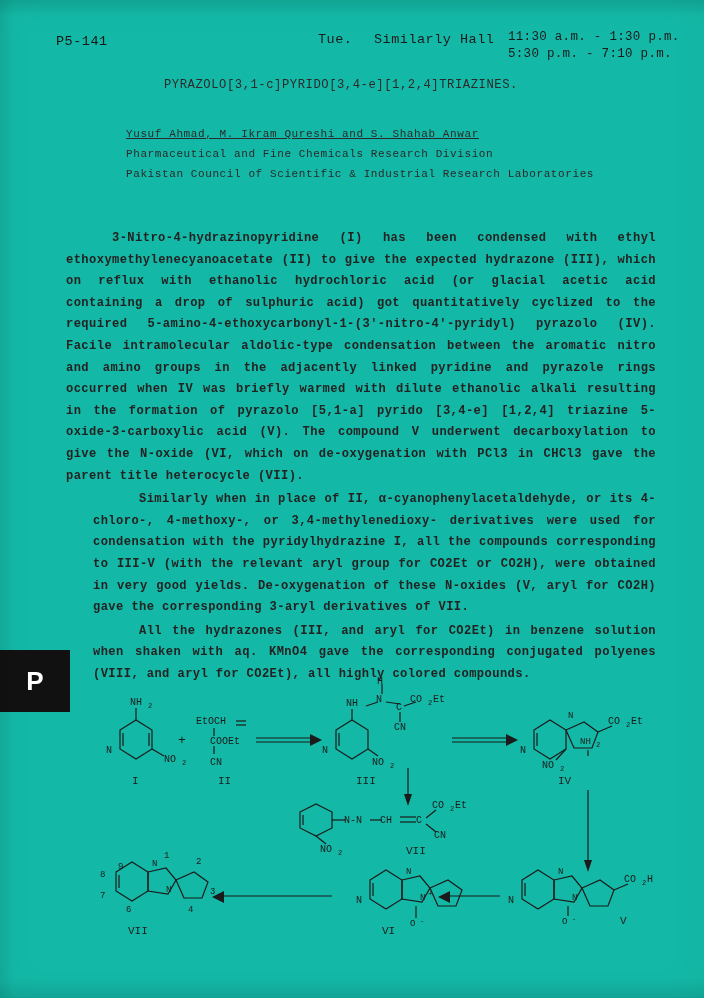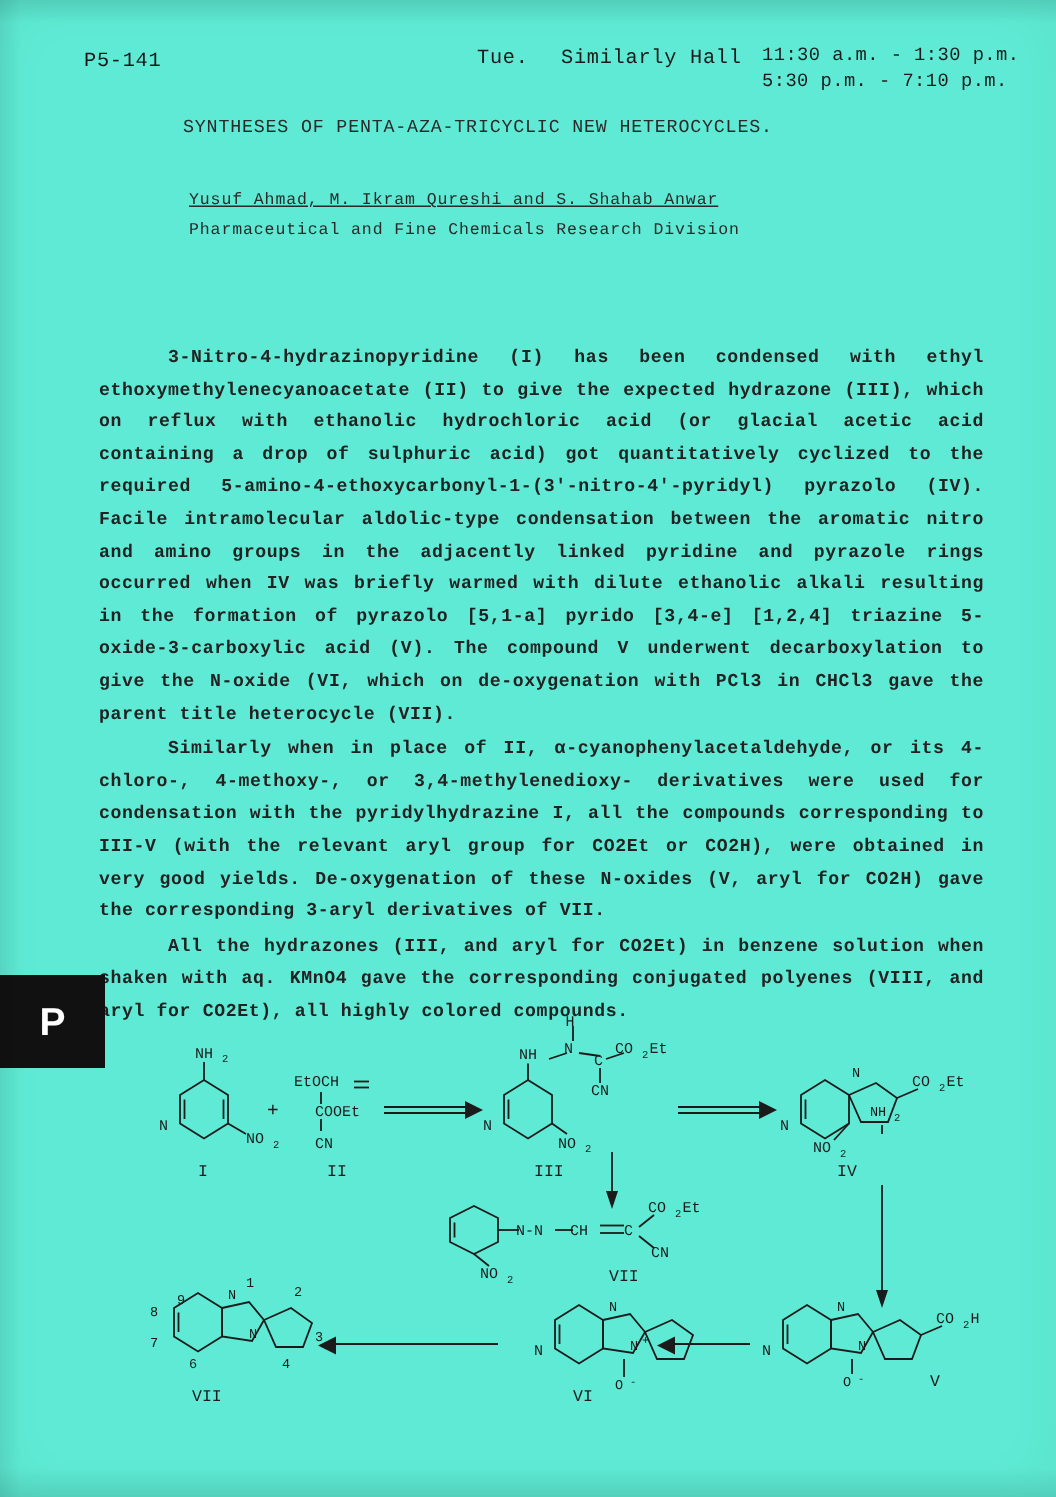--- a/index.html
+++ b/index.html
@@ -11,21 +11,21 @@
     width: 704px;
     height: 998px;
     position: relative;
     overflow: hidden;
     font-family: "Liberation Mono", monospace;
     color: #1b1b1b;
   }
   .page {
     position: absolute;
     inset: 0;
-    background: #5eead4;
+    background: #14b8a6;
     
     box-shadow: inset 0 0 40px rgba(0,0,0,0.04);
   }
   
   .hdr {
     position: absolute;
     top: 26px;
     left: 0;
     width: 704px;
     height: 46px;
@@ -95,21 +95,21 @@
     top: 228px;
     width: 590px;
     font-size: 12.1px;
     line-height: 21.6px;
     letter-spacing: 0.42px;
     color: #222;
     text-align: justify;
     font-weight: bold;
   }
   .body p { margin: 0 0 0 0; }
-  .body p + p { margin-top: 2px; }
+  .body p + p { margin-top: 2px; margin-left: 27px; }
   .ind { display: inline-block; width: 46px; }
 
   
   .ptab {
     position: absolute;
     left: 0;
     top: 650px;
     width: 70px;
     height: 62px;
     background: #111111;
@@ -156,26 +156,27 @@
     <div class="hdr-id">P5-141</div>
     <div class="hdr-day">Tue.</div>
     <div class="hdr-hall">Similarly Hall</div>
     <div class="hdr-times">
       <div>11:30 a.m. - 1:30 p.m.</div>
       <div>5:30 p.m. - 7:10 p.m.</div>
     </div>
   </div>
 
   <div class="titleblock">
-    <div class="t-line2">SYNTHESES OF PENTA-AZA-TRICYCLIC NEW HETEROCYCLES.</div>
+    <div class="t-line1">PYRAZOLO[3,1-c]PYRIDO[3,4-e][1,2,4]TRIAZINES.</div>
   </div>
 
   <div class="authors">
     <div class="ln uname">Yusuf Ahmad, M. Ikram Qureshi and S. Shahab Anwar</div>
     <div class="ln">Pharmaceutical and Fine Chemicals Research Division</div>
+    <div class="ln">Pakistan Council of Scientific &amp; Industrial Research Laboratories</div>
   </div>
 
   <div class="body">
     <p><span class="ind"></span><span>3-Nitro-4-hydrazinopyridine (I) has been condensed with ethyl ethoxymethylenecyanoacetate (II) to give the expected hydrazone (III), which on reflux with ethanolic hydrochloric acid (or glacial acetic acid containing a drop of sulphuric acid) got quantitatively cyclized to the required 5-amino-4-ethoxycarbonyl-1-(3'-nitro-4'-pyridyl) pyrazolo (IV). Facile intramolecular aldolic-type condensation between the aromatic nitro and amino groups in the adjacently linked pyridine and pyrazole rings occurred when IV was briefly warmed with dilute ethanolic alkali resulting in the formation of pyrazolo [5,1-a] pyrido [3,4-e] [1,2,4] triazine 5-oxide-3-carboxylic acid (V). The compound V underwent decarboxylation to give the N-oxide (VI, which on de-oxygenation with PCl3 in CHCl3 gave the parent title heterocycle (VII).</span></p>
     <p><span class="ind"></span><span>Similarly when in place of II, α-cyanophenylacetaldehyde, or its 4-chloro-, 4-methoxy-, or 3,4-methylenedioxy- derivatives were used for condensation with the pyridylhydrazine I, all the compounds corresponding to III-V (with the relevant aryl group for CO2Et or CO2H), were obtained in very good yields. De-oxygenation of these N-oxides (V, aryl for CO2H) gave the corresponding 3-aryl derivatives of VII.</span></p>
     <p><span class="ind"></span><span>All the hydrazones (III, and aryl for CO2Et) in benzene solution when shaken with aq. KMnO4 gave the corresponding conjugated polyenes (VIII, and aryl for CO2Et), all highly colored compounds.</span></p>
   </div>
 
   <div class="ptab">
     <span>P</span>

